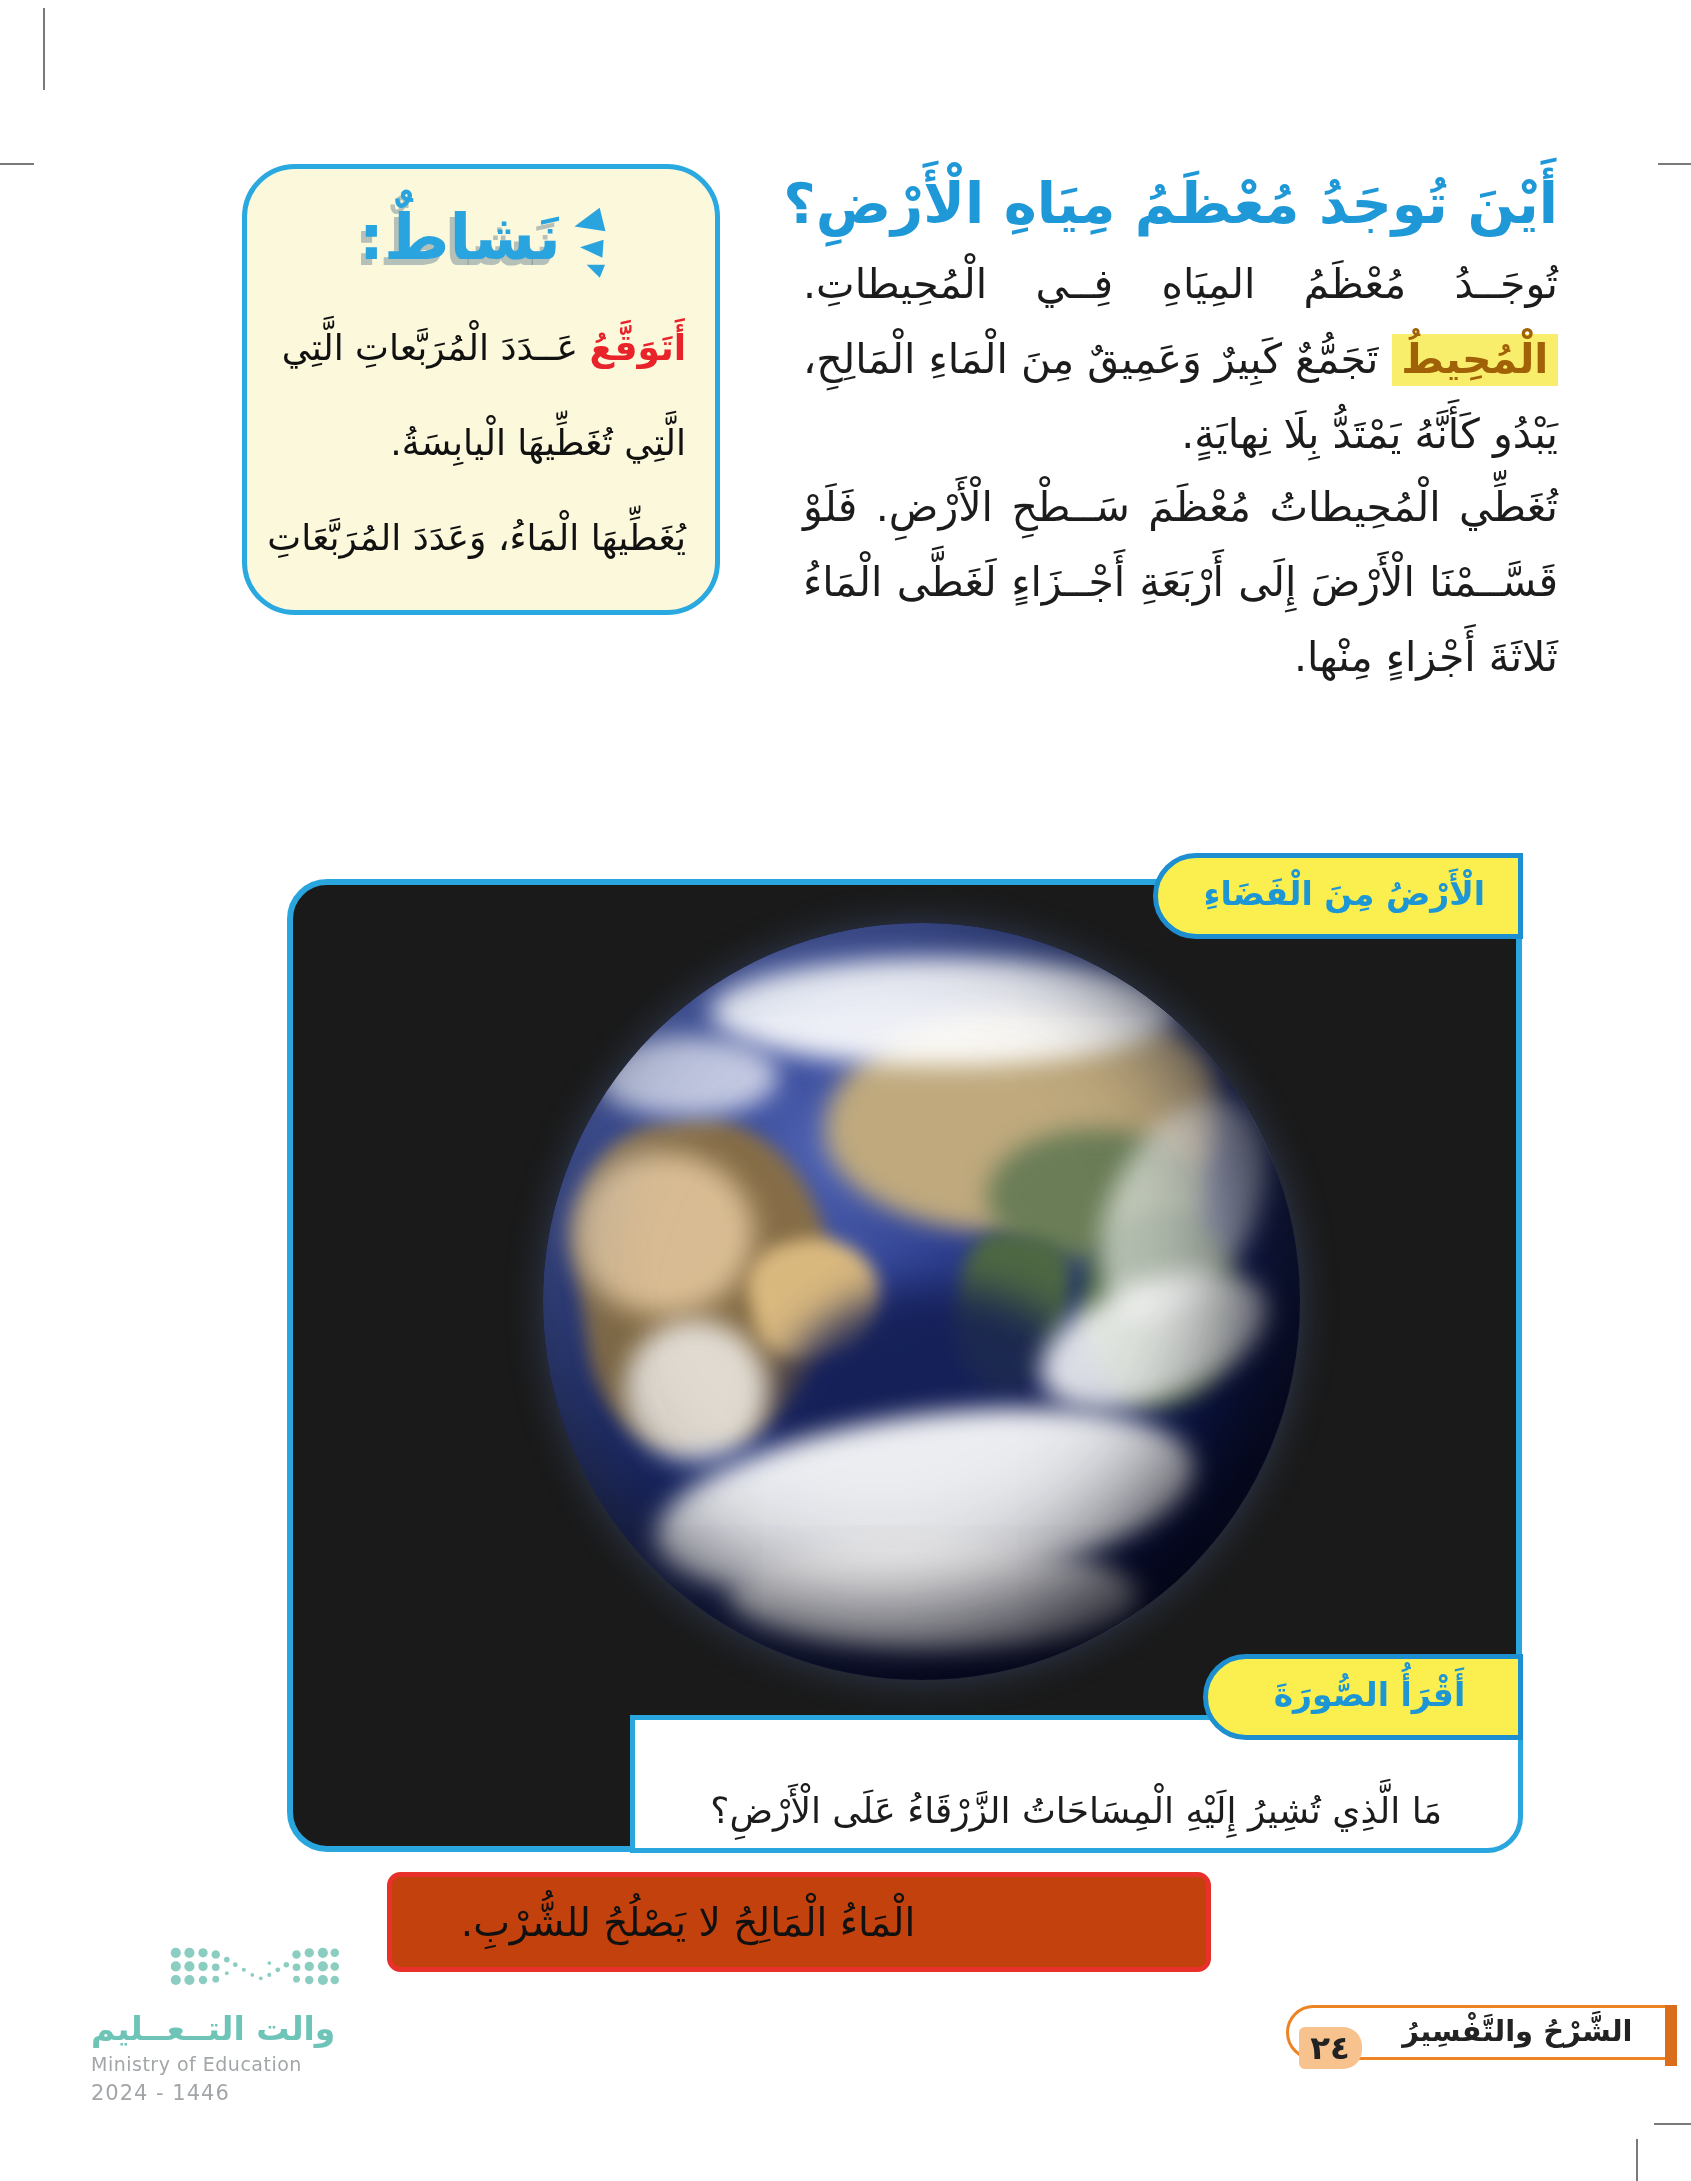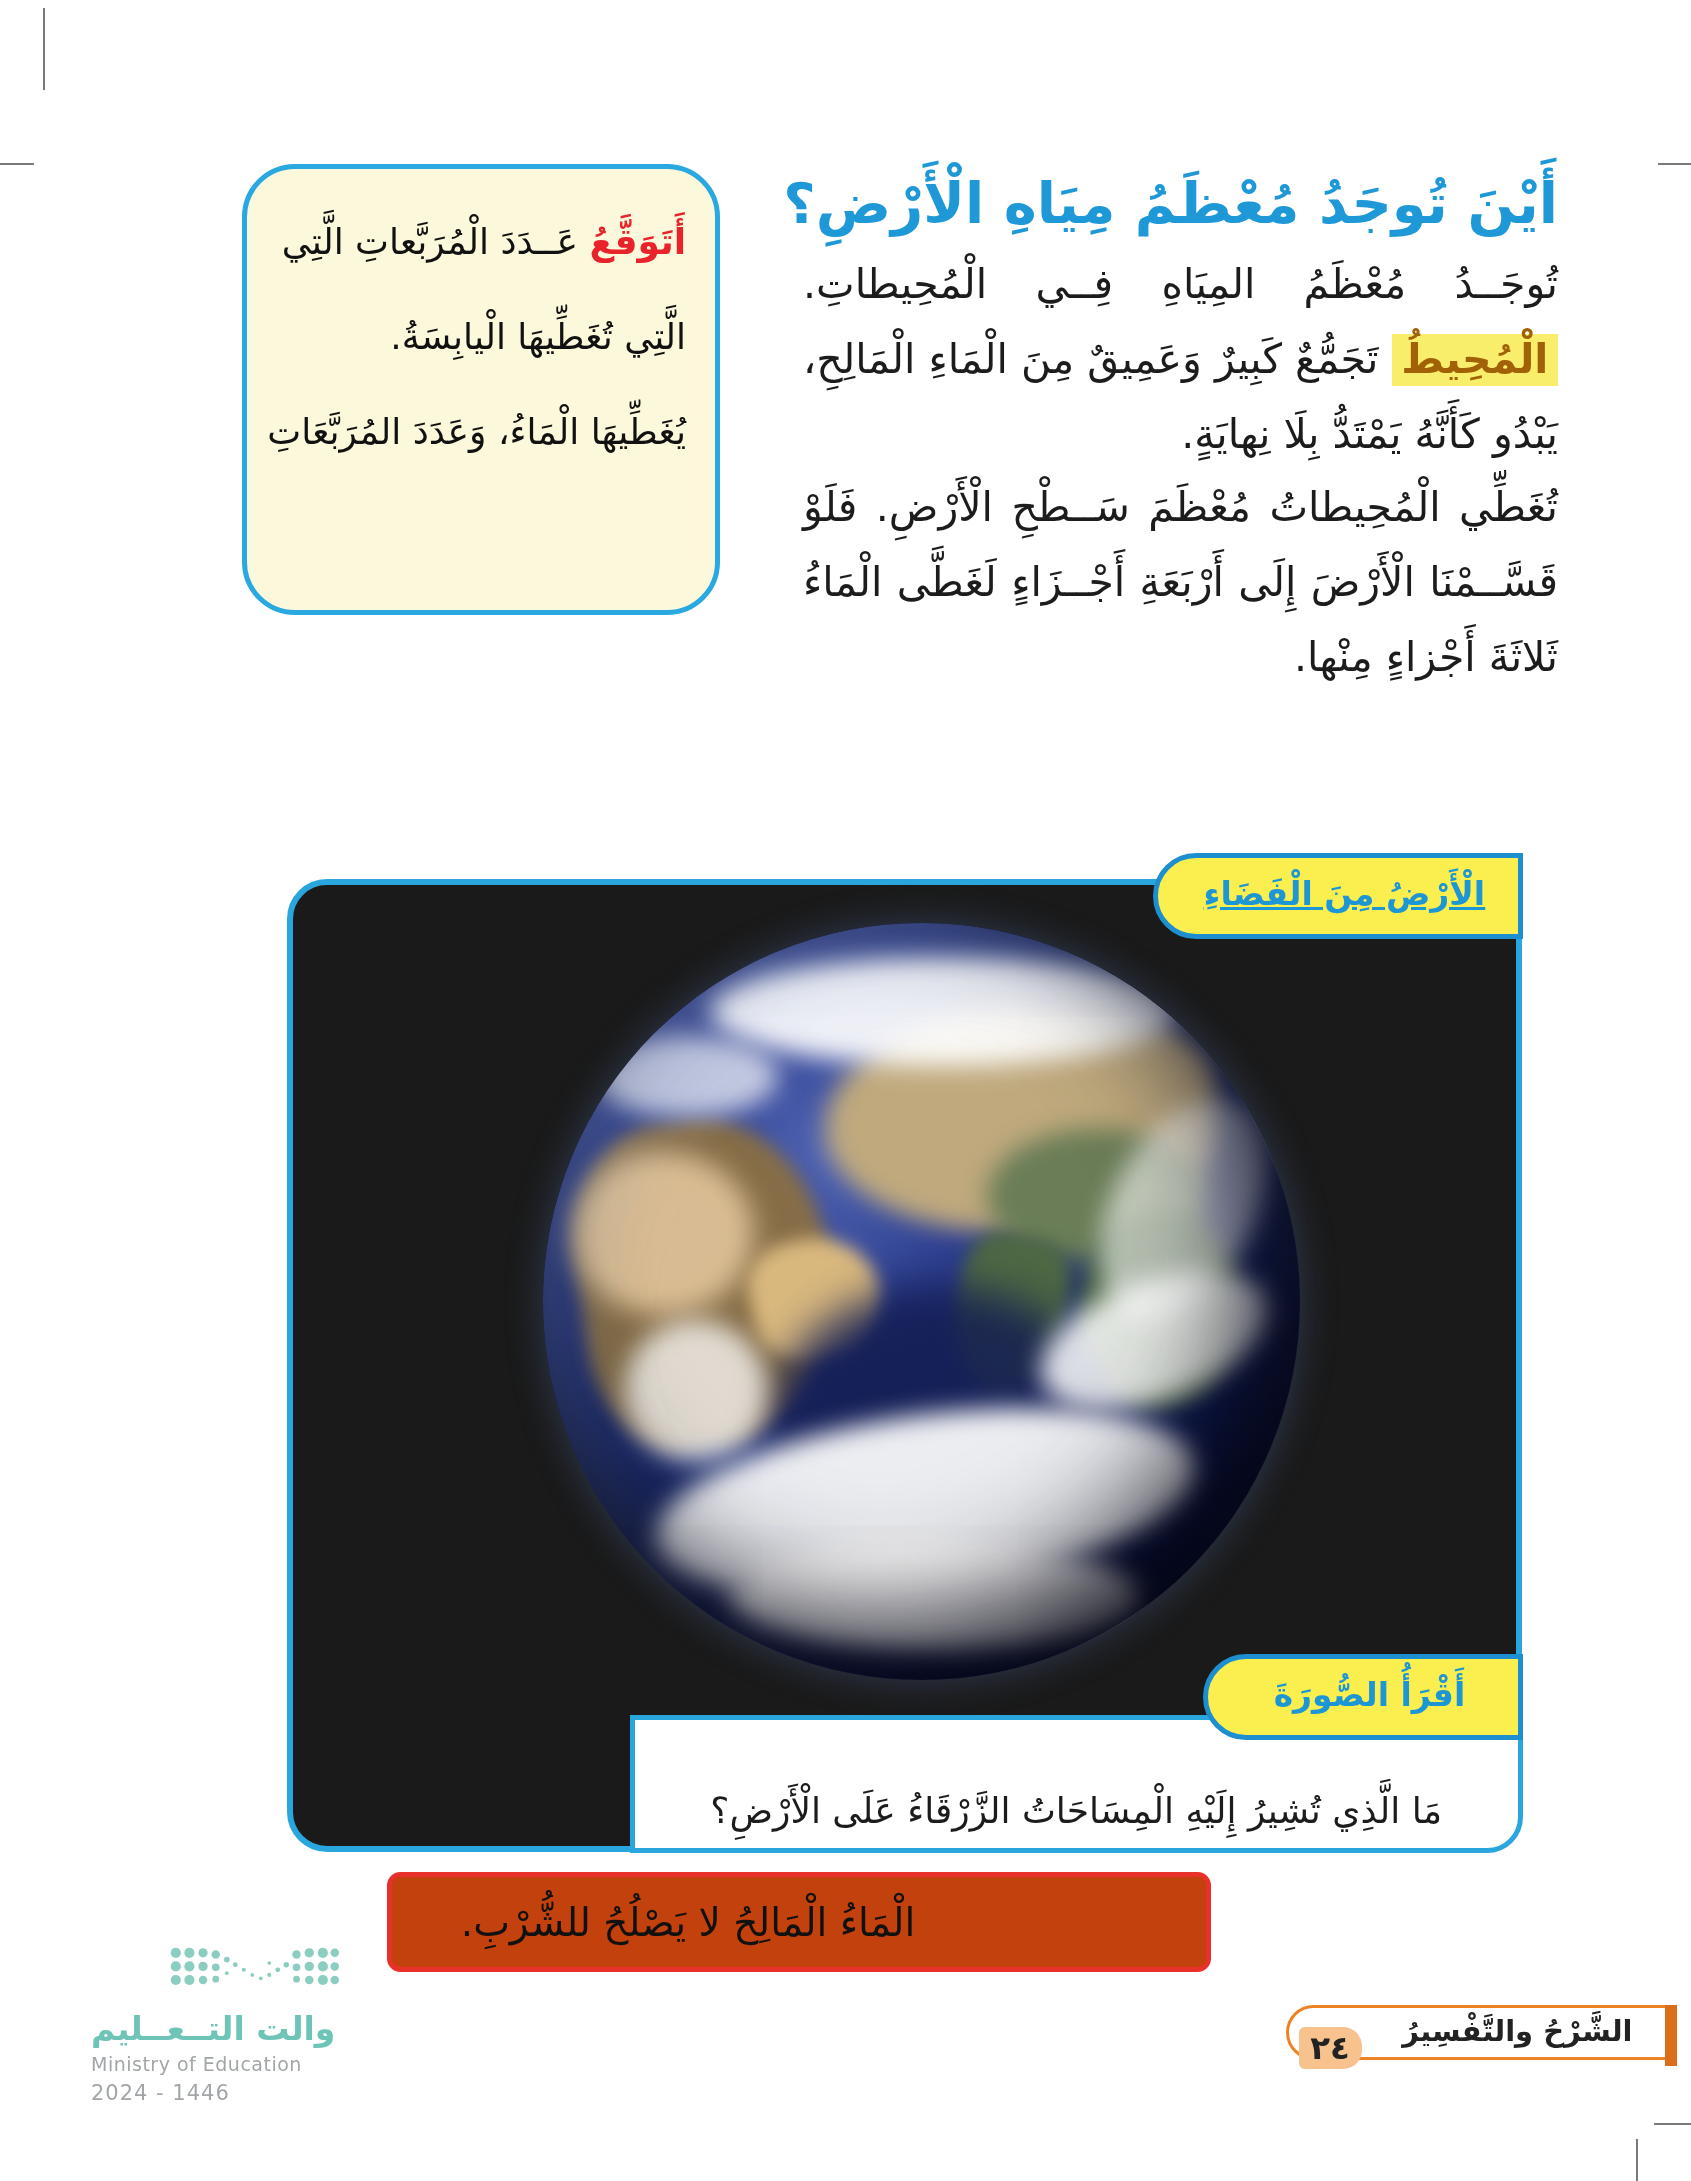--- a/index.html
+++ b/index.html
@@ -95,21 +95,21 @@
   }
 
   .fig-label{
     position:absolute; box-sizing:border-box; height:86px;
     background:#FBEE4F; border:5.7px solid #1D8FD0;
     border-radius:44px 0 0 44px;
     display:flex; align-items:center; justify-content:center;
     font-size:33px; font-weight:700; color:#1C96D4; white-space:nowrap;
     padding:0 32.5px 5.7px 46px; z-index:3;
   }
-  .fig-label.top{top:-32px; right:-6.7px; min-width:315px;text-decoration:underline;}
+  .fig-label.top{top:-32px; right:-6.7px; min-width:315px;}
   .fig-label.read{top:769px; right:-6.7px; min-width:320px;}
   .fig-qbox{
     position:absolute; right:-6.7px; bottom:-6.7px; width:893px; height:138px;
     box-sizing:border-box; background:#ffffff;
     border:5.7px solid #2AA6DF; border-radius:0 0 36px 0;
     display:flex; align-items:flex-end; justify-content:center; z-index:2;
   }
   .fig-qbox p{
     margin:0 0 17px 0; direction:rtl; white-space:nowrap;
     font-size:36px; color:#1c1c1c;
@@ -169,20 +169,28 @@
   <div class="mark br-h"></div>
   <div class="mark br-v"></div>
 
   <h1 class="q-heading" dir="rtl">أَيْنَ تُوجَدُ مُعْظَمُ مِيَاهِ الْأَرْضِ؟</h1>
 
   <p class="body-par p1" dir="rtl"><span>تُوجَــدُ مُعْظَمُ المِيَاهِ فِــي الْمُحِيطاتِ. </span><mark class="kw">الْمُحِيطُ</mark><span> تَجَمُّعٌ كَبِيرٌ وَعَمِيقٌ مِنَ الْمَاءِ الْمَالِحِ، يَبْدُو كَأَنَّهُ يَمْتَدُّ بِلَا نِهايَةٍ.</span></p>
 
   <p class="body-par p2" dir="rtl">تُغَطِّي الْمُحِيطاتُ مُعْظَمَ سَــطْحِ الْأَرْضِ. فَلَوْ قَسَّــمْنَا الْأَرْضَ إِلَى أَرْبَعَةِ أَجْــزَاءٍ لَغَطَّى الْمَاءُ ثَلاثَةَ أَجْزاءٍ مِنْها.</p>
 
   <aside class="activity">
+    <div class="act-title-row">
+      <span class="act-icon">
+          <i class="w1"></i>
+          <i class="w2"></i>
+          <i class="w3"></i>
+        </span>
+      <span class="act-title">نَشاطٌ:</span>
+    </div>
     <div class="act-line"><span class="act-lead">أَتَوَقَّعُ</span><span> عَــدَدَ الْمُرَبَّعاتِ الَّتِي</span></div>
     <div class="act-line">الَّتِي تُغَطِّيهَا الْيابِسَةُ.</div>
     <div class="act-line">يُغَطِّيهَا الْمَاءُ، وَعَدَدَ المُرَبَّعَاتِ</div>
   </aside>
 
   <figure class="earth-fig">
     <div class="earth">
       <div class="blob land-africa"></div>
       <div class="sahara"></div>
       <div class="blob land-arabia"></div>

